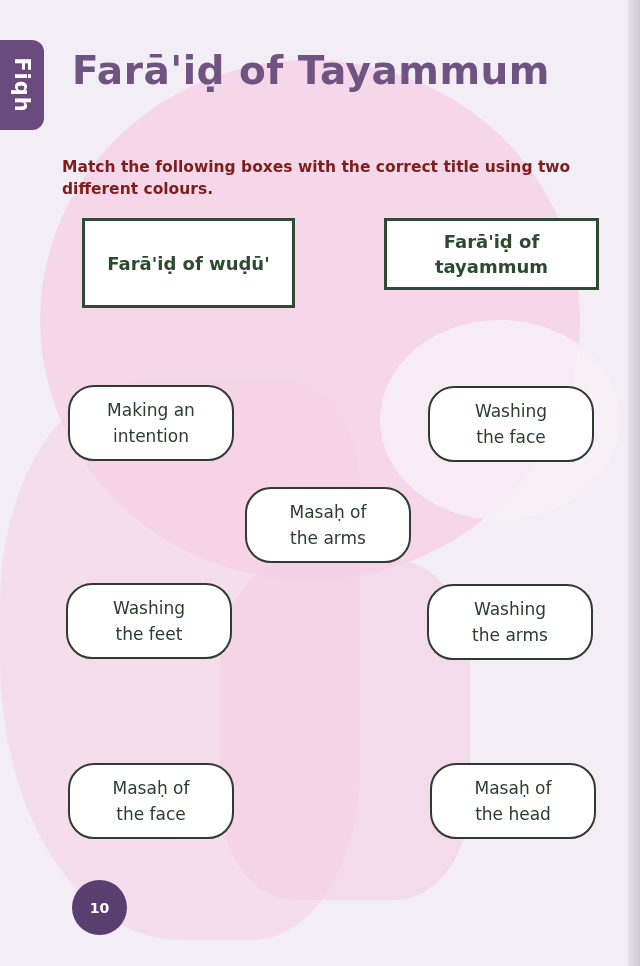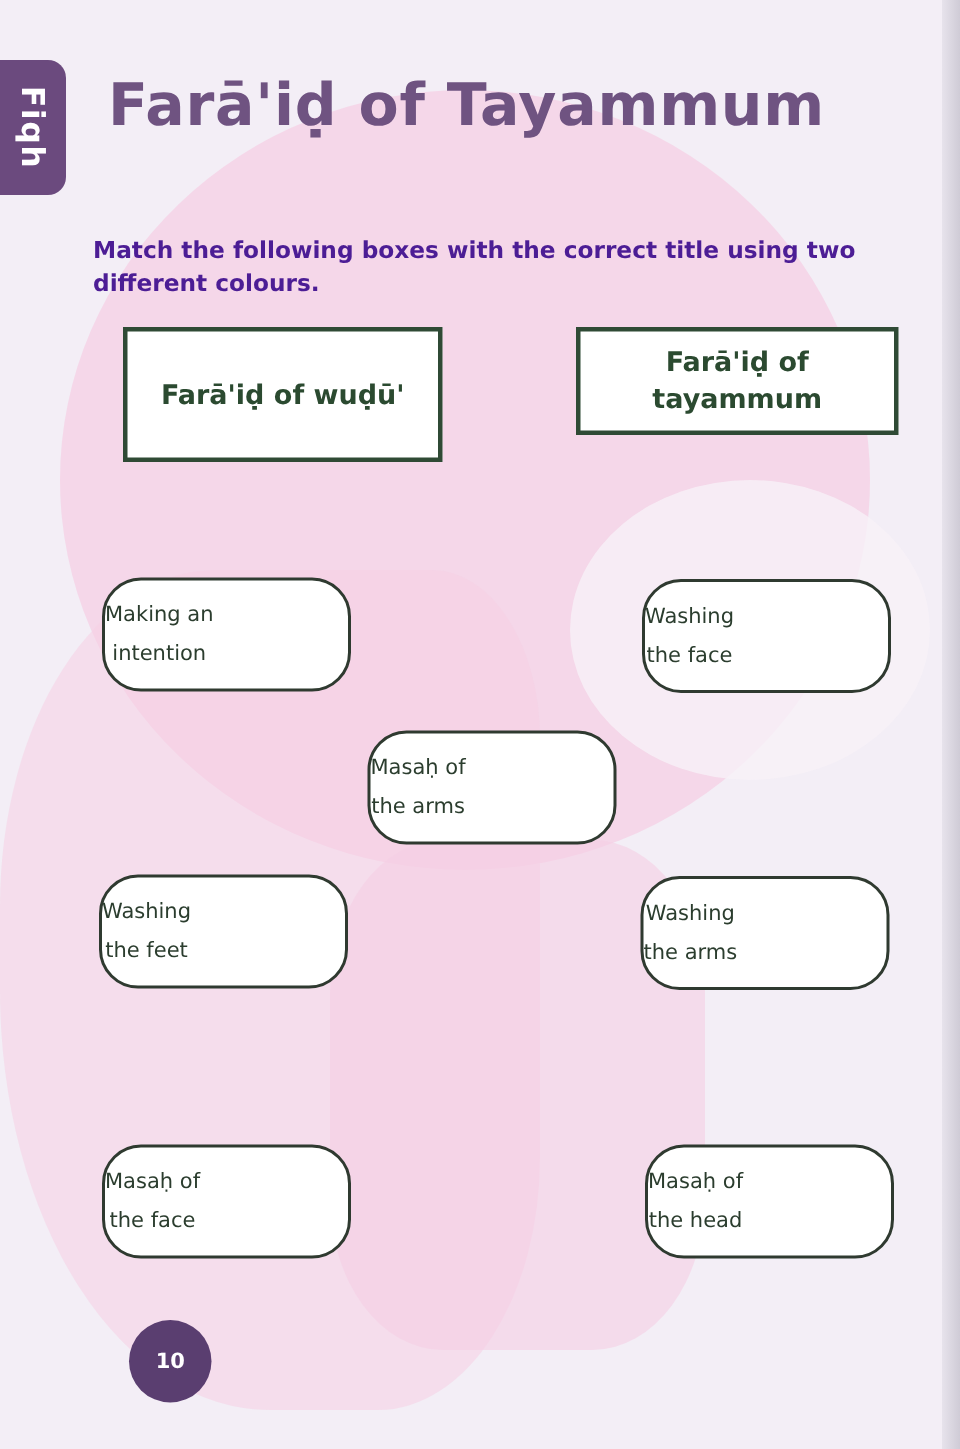--- a/index.html
+++ b/index.html
@@ -18,36 +18,36 @@
       display:flex; align-items:center; justify-content:center;
     }
     .tab span { color:#fff; font-size:21px; font-weight:bold;
       transform:rotate(90deg); white-space:nowrap; letter-spacing:1px; }
     .title {
       position:absolute; left:72px; top:48px; font-size:39px; font-weight:bold;
       color:#6f5381; margin:0; letter-spacing:0.5px;
     }
     .instruction {
       position:absolute; left:62px; top:156px; width:570px;
-      font-size:15.5px; font-weight:bold; color:#4c1d95; line-height:22px;
+      font-size:15.5px; font-weight:bold; color:#7f1d1d; line-height:22px;
     }
     .heading-box {
       position:absolute; border:3px solid #2f4a35; background:#fff;
       display:flex; align-items:center; justify-content:center; text-align:center;
       font-weight:bold; color:#2b4a30; font-size:18px; line-height:25px;
       box-sizing:border-box;
     }
     .pill {
       position:absolute; width:166px; height:76px; box-sizing:border-box;
       border:2.5px solid #2f3a30; border-radius:26px; background:#fff;
-      display:flex; align-items:center; text-align:center;
-      font-size:14px; line-height:26px; color:#2b3d2e; white-space:pre-line;
+      display:flex; align-items:center; justify-content:center; text-align:center;
+      font-size:17px; line-height:26px; color:#2b3d2e; white-space:pre-line;
     }
     .page-num {
-      position:absolute; left:86px; top:880px; width:55px; height:55px;
+      position:absolute; left:72px; top:880px; width:55px; height:55px;
       border-radius:50%; background:#5a3e70; color:#fff; font-weight:bold;
       font-size:14px; display:flex; align-items:center; justify-content:center;
     }
   </style>
 </head>
 <body>
 
 <div class="bg">
   <div class="blob" style="left:40px;top:60px;width:540px;height:520px;border-radius:50%;"></div>
   <div class="blob" style="left:0px;top:380px;width:360px;height:560px;border-radius:40% 20% 30% 50%;opacity:0.55;"></div>

